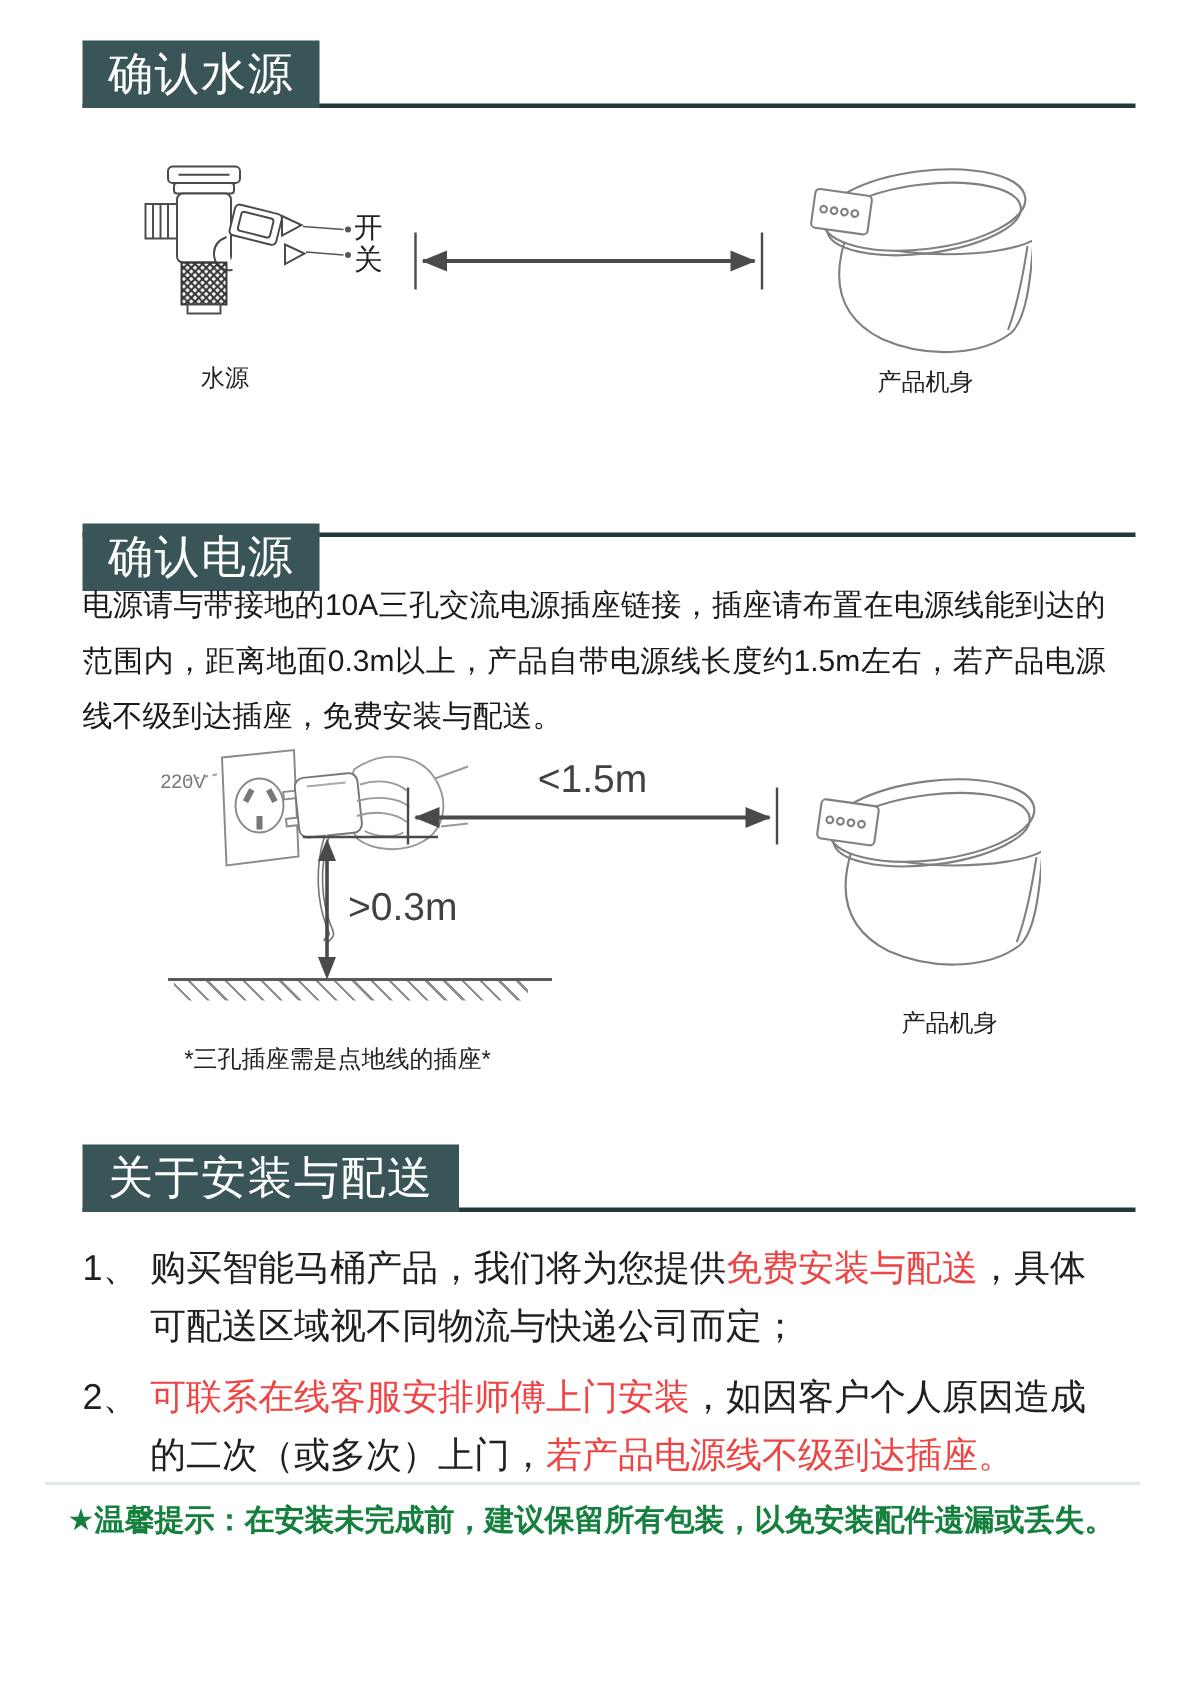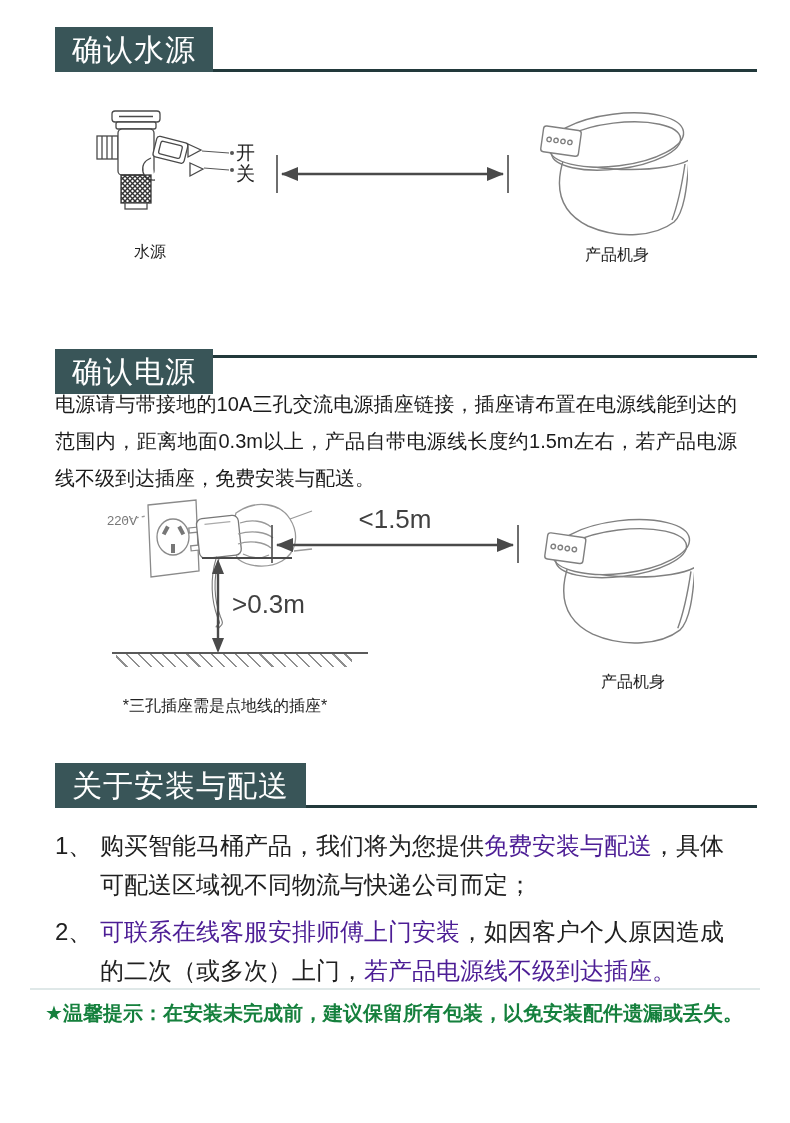--- a/index.html
+++ b/index.html
@@ -27,21 +27,21 @@
 
   .v220 { position:absolute; left:107px; top:513px; font-size:13px; color:#777; }
 
   .ground { position:absolute; left:112px; top:652px; width:256px; border-top:2.5px solid #5a5a5a; }
   .ground .hatch { margin-left:4px; width:236px; height:13px;
       background:repeating-linear-gradient(45deg, transparent 0 7px, #8f8f8f 7px 8.6px); }
 
   .list-item { position:absolute; left:55px; width:690px; font-size:24px; line-height:39px; color:#202020; }
   .list-item .num { position:absolute; left:0; top:0; }
   .list-item .txt { margin-left:45px; width:632px; word-break:break-all; }
-  .hl { color:#4c1d95; }
+  .hl { color:#ef4444; }
   .item1 { top:826px; } .item2 { top:912px; }
 
   .tip-divider { position:absolute; left:30px; top:988px; width:730px; height:2px; background:#dfe8e8; }
   .tips { position:absolute; left:45px; top:1000px; width:724px; font-size:20px;
           font-weight:600; color:#15803d; white-space:nowrap; }
 
   .abs { position:absolute; }
   svg { display:block; }
 </style>
 </head>

